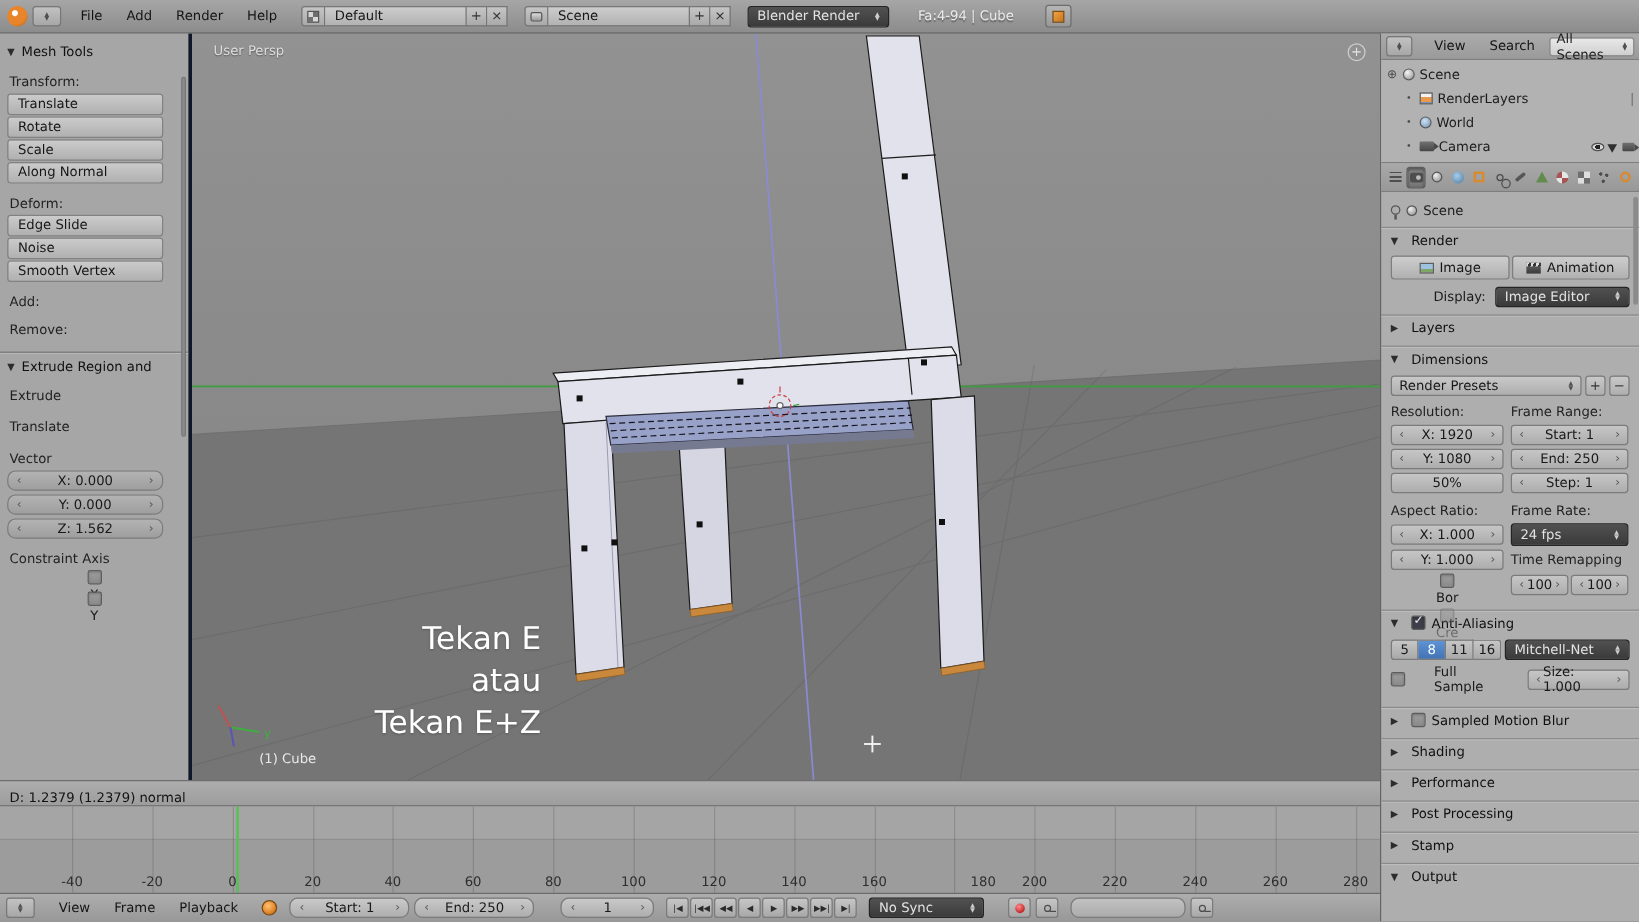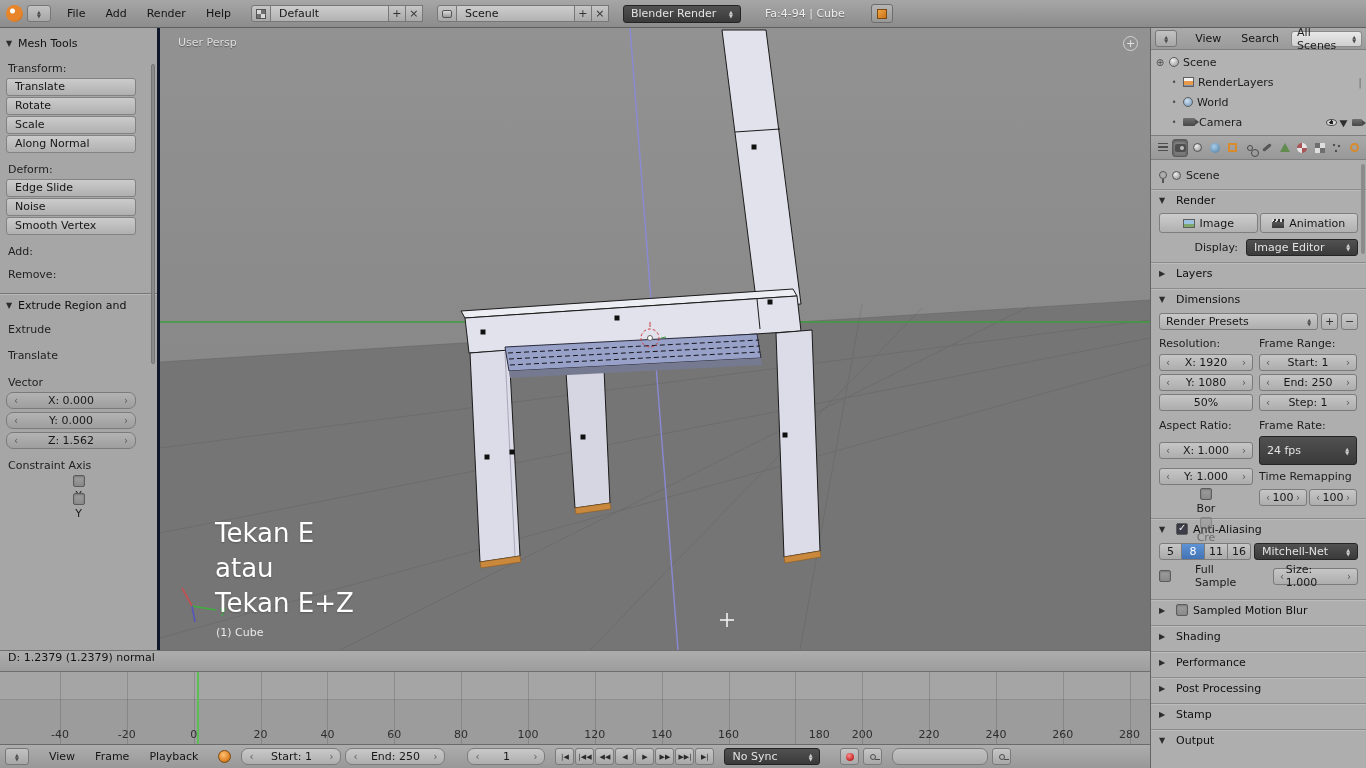--- a/index.html
+++ b/index.html
@@ -62,32 +62,32 @@
     border-radius:2px; box-shadow:inset 0 1px 2px rgba(0,0,0,.25); position:relative; flex:0 0 auto; }
   .cb.checked { background:#3e3e4a; }
   .cb.checked::after { content:"✓"; position:absolute; left:1px; top:-2px; color:#eaeaea; font-size:10px; }
   .vscroll { position:absolute; right:2px; top:36px; width:4px; height:300px; background:#8b8b8b;
     border-radius:2px; border:1px solid #767676; }
 
   
   #viewport { position:absolute; left:160px; top:28px; width:990px; height:622px; overflow:hidden; }
   #viewport svg { position:absolute; left:0; top:0; }
   .vp-label { position:absolute; left:18px; top:8px; color:#dedede; text-shadow:0 1px 1px rgba(0,0,0,.4); }
-  .vp-overlay { position:absolute; left:55px; top:488px; width:220px; text-align:left; color:#ffffff;
+  .vp-overlay { position:absolute; left:71px; top:488px; width:220px; text-align:right; color:#ffffff;
     font-size:26px; line-height:35px; text-shadow:0 1px 2px rgba(0,0,0,.25); }
   .vp-obj { position:absolute; left:56px; top:598px; color:#e8e8e8; }
   .vp-plus { position:absolute; right:12px; top:8px; width:15px; height:15px; border-radius:50%;
     border:1px solid rgba(255,255,255,.55); color:rgba(255,255,255,.75); font-size:11px;
     display:flex; align-items:center; justify-content:center; }
   .vp-plus::before { content:"+"; }
 
   
   #vpfooter { position:absolute; left:0; top:650px; width:1150px; height:22px;
     background:linear-gradient(#adadad,#9d9d9d); border-top:1px solid #6e6e6e; border-bottom:1px solid #6e6e6e;
-    display:flex; align-items:flex-start; padding:0 8px; color:#121212; }
+    display:flex; align-items:flex-end; padding:0 8px; color:#121212; }
 
   
   #truler { position:absolute; left:0; top:672px; width:1150px; height:72px; background:#9c9c9c; overflow:hidden; }
   .ruler-top { position:absolute; left:0; top:0; width:100%; height:28px; background:#a5a5a5;
     border-bottom:1px solid #8e8e8e; }
   .tickline { position:absolute; top:0; bottom:0; width:1px; background:rgba(0,0,0,.14); }
   .ticklabel { position:absolute; bottom:3px; transform:translateX(-50%); color:#2e2e2e; }
   .playhead { position:absolute; left:197px; top:0; bottom:0; width:2px; background:#58c053; }
 
   #theader { position:absolute; left:0; top:744px; width:1150px; height:24px;
@@ -178,21 +178,21 @@
     display:flex; align-items:center; justify-content:space-between; padding:0 6px; flex:1; color:#181818; }
   .presetrow { display:flex; align-items:center; gap:3px; margin:4px 0 6px 0; }
   .sqmini { width:17px; height:17px; background:linear-gradient(#c9c9c9,#aeaeae); border:1px solid #7b7b7b;
     border-radius:3px; display:flex; align-items:center; justify-content:center; color:#333; }
   .icon-minus::before { content:"−"; }
   .two { display:grid; grid-template-columns: 94px 98px; gap:3px 6px; align-items:center; }
   .collabel { color:#1f1f1f; height:15px; display:flex; align-items:center; }
   .nf2 { height:17px; background:linear-gradient(#c6c6c6,#adadad); border:1px solid #7b7b7b; border-radius:3px;
     display:flex; align-items:center; justify-content:space-between; padding:0 4px; color:#181818; }
   .nf2.center { justify-content:center; }
-  .dd2 { height:29px; }
+  .dd2 { height:19px; }
   .halfpair { display:flex; gap:2px; }
   .halfpair .nf2 { flex:1; }
   .aarow { display:flex; gap:3px; margin:4px 0 3px 0; align-items:center; }
   .seggroup { display:flex; }
   .seg { width:23px; height:17px; background:linear-gradient(#c6c6c6,#a9a9a9); border:1px solid #7b7b7b;
     border-left-width:0; display:flex; align-items:center; justify-content:center; color:#181818; }
   .seg:first-child { border-radius:3px 0 0 3px; border-left-width:1px; }
   .seg:last-child { border-radius:0 3px 3px 0; }
   .seg.active { background:linear-gradient(#5e93d6,#4273b4); color:#fff; }
   .aarow .ddark { flex:1; height:17px; }

